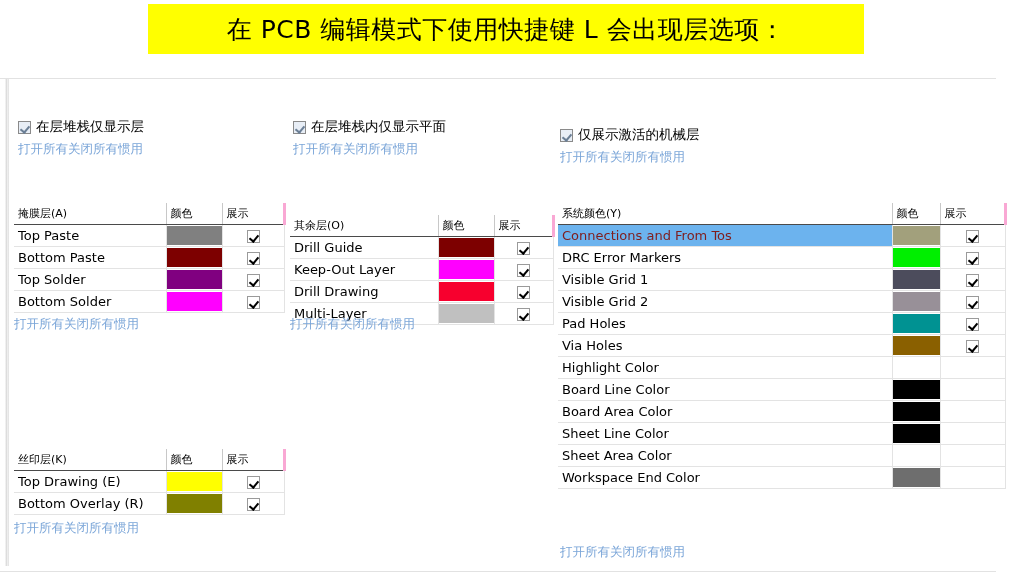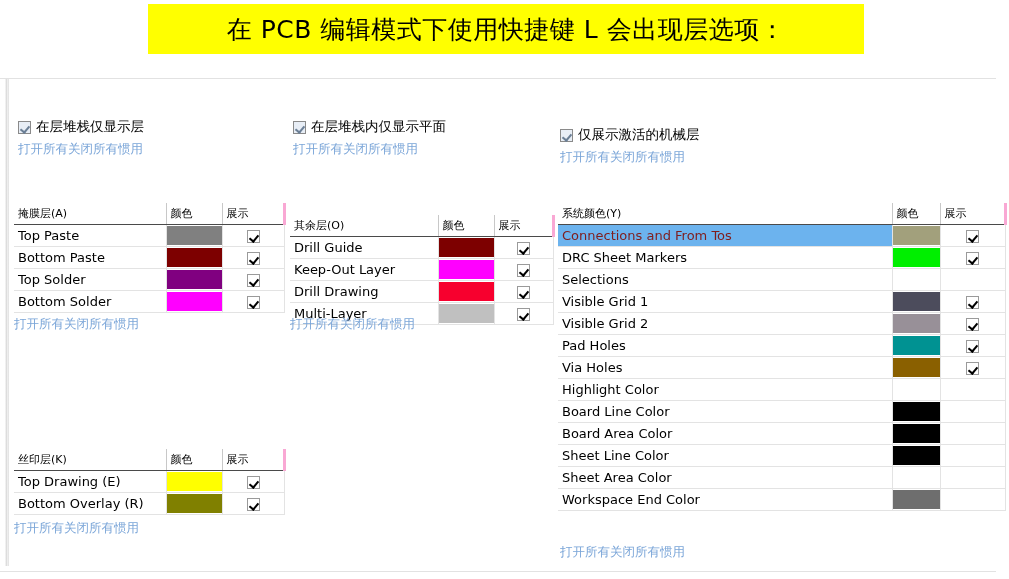--- a/index.html
+++ b/index.html
@@ -335,30 +335,25 @@
     </thead>
     <tbody>
         <tr class="selected">
           <td class="namecell">Connections and From Tos</td>
           <td class="colorcell">
             <span class="swatch" style="background: rgb(162, 160, 124);"></span>
           </td>
           <td class="showcell"><span class="rowcheck"></span></td>
         </tr>
         <tr>
-          <td class="namecell">DRC Sheet Markers</td>
+          <td class="namecell">DRC Error Markers</td>
           <td class="colorcell">
             <span class="swatch" style="background: rgb(0, 239, 0);"></span>
           </td>
           <td class="showcell"><span class="rowcheck"></span></td>
-        </tr>
-        <tr>
-          <td class="namecell">Selections</td>
-          <td class="colorcell"></td>
-          <td class="showcell"></td>
         </tr>
         <tr>
           <td class="namecell">Visible Grid 1</td>
           <td class="colorcell">
             <span class="swatch" style="background: rgb(76, 76, 92);"></span>
           </td>
           <td class="showcell"><span class="rowcheck"></span></td>
         </tr>
         <tr>
           <td class="namecell">Visible Grid 2</td>

